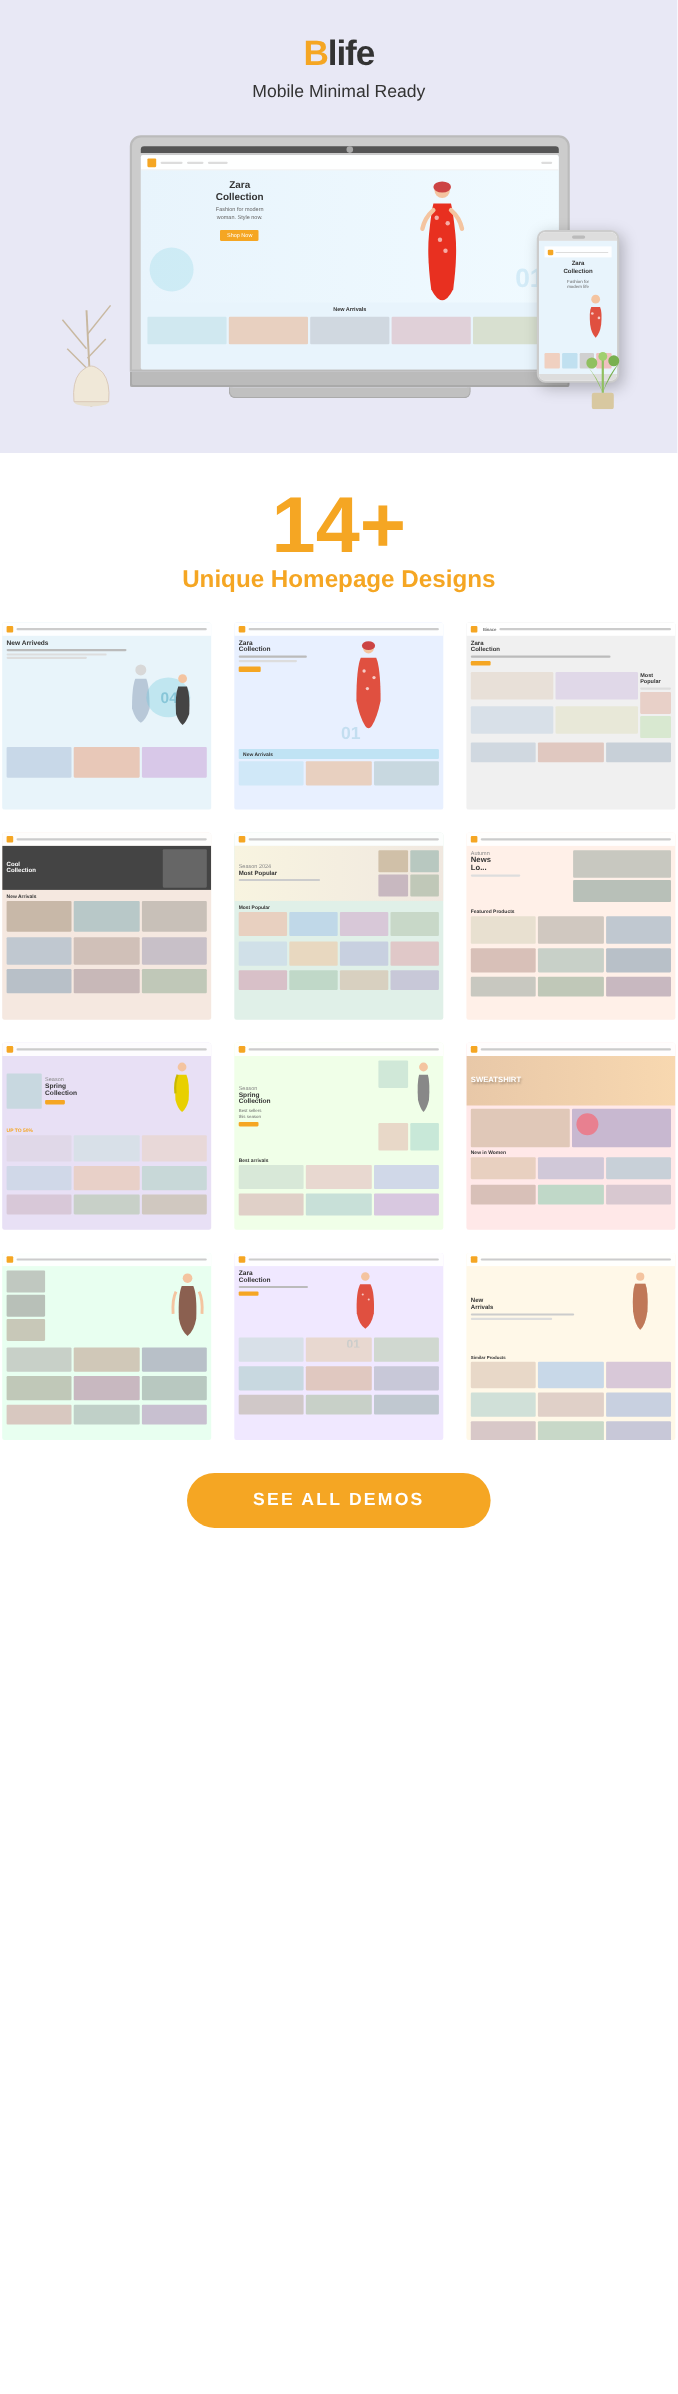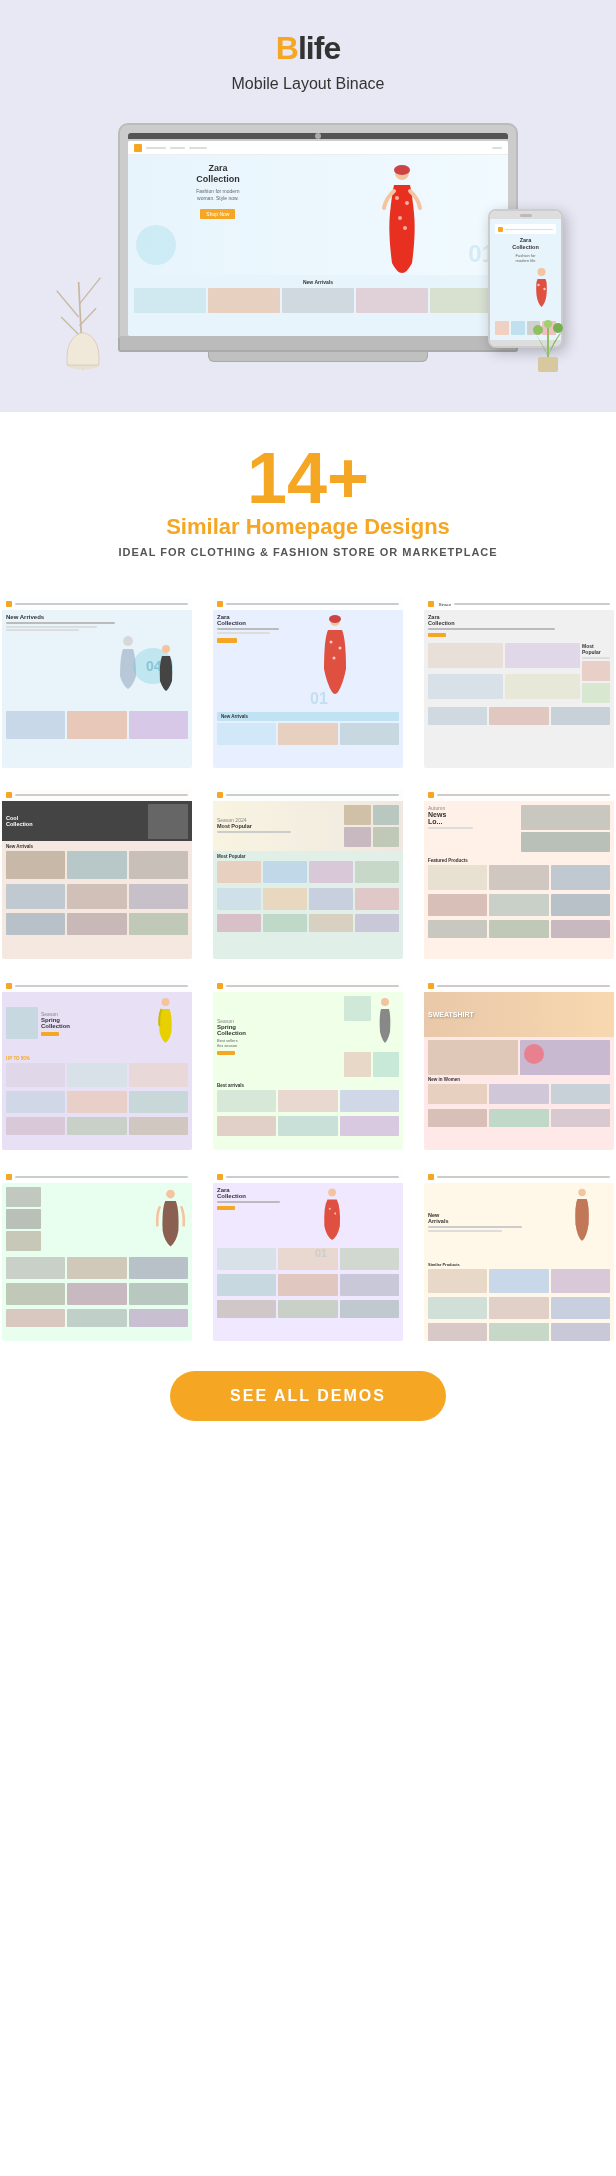--- a/index.html
+++ b/index.html
@@ -147,21 +147,21 @@
   </style>
 </head>
 <body>
 
 <div class="header-section">
 
   <div class="logo">
     <span class="b-letter">B</span><span>life</span>
   </div>
 
-  <div class="tagline-black">Mobile Layout Binace</div>
+  <div class="tagline-black">Mobile Minimal Ready</div>
 
   <div style="position:relative; max-width:500px; margin:0 auto; padding: 10px 40px 10px 60px;">
 
     <svg class="deco-branch" viewBox="0 0 80 120" style="position:absolute;left:-10px;bottom:0;width:70px;height:110px;">
       <line x1="40" y1="120" x2="35" y2="20" stroke="#c8b8a0" stroke-width="2"></line>
       <line x1="35" y1="60" x2="10" y2="30" stroke="#c8b8a0" stroke-width="1.5"></line>
       <line x1="36" y1="45" x2="60" y2="15" stroke="#c8b8a0" stroke-width="1.5"></line>
       <line x1="35" y1="80" x2="15" y2="60" stroke="#c8b8a0" stroke-width="1.5"></line>
       <line x1="36" y1="70" x2="55" y2="50" stroke="#c8b8a0" stroke-width="1.5"></line>
 
@@ -271,22 +271,21 @@
       <circle cx="15" cy="18" r="5" fill="#90c060"></circle>
       <circle cx="35" cy="16" r="5" fill="#78b050"></circle>
       <circle cx="25" cy="12" r="4" fill="#a0d070"></circle>
     </svg>
 
   </div>
 </div>
 
 <div class="number-section">
   <div class="big-number">14+</div>
-  <div class="section-heading">Similar Homepage Designs</div>
-  <div class="section-subheading">IDEAL FOR CLOTHING &amp; FASHION STORE OR MARKETPLACE</div>
+  <div class="section-heading">Unique Homepage Designs</div>
 </div>
 
 <div class="demos-grid">
 
   <div class="demo-card theme-1">
     <div class="mini-header">
       <div class="mini-logo-dot"></div>
       <div class="mini-nav-line"></div>
     </div>
     <div style="padding:4px 4px 0;display:flex;align-items:flex-start;">

